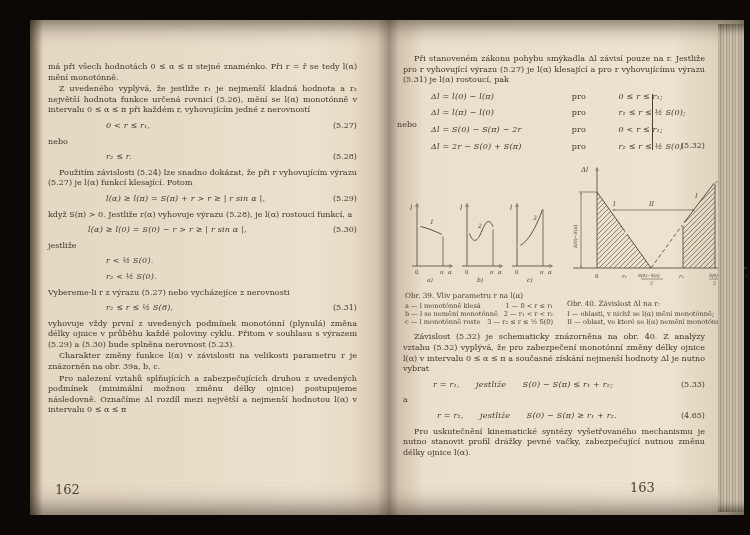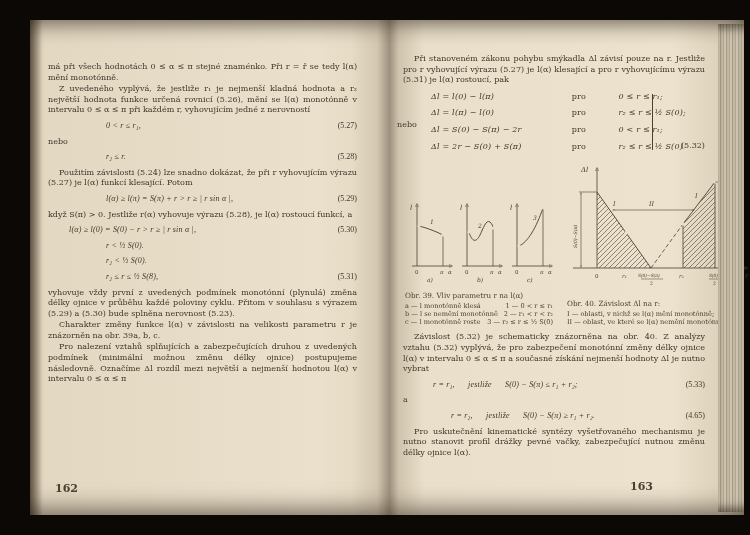--- a/index.html
+++ b/index.html
@@ -26,24 +26,24 @@
   .edge-left{
     position:absolute;left:0;top:0;width:12px;height:100%;
     background:linear-gradient(90deg,rgba(30,20,10,.5),rgba(30,20,10,0));
   }
   .col{position:absolute;color:#40352a;font-size:8px;line-height:10.6px;text-align:justify;}
   .col-left{left:18px;top:42px;width:309px;}
   .col-right{left:373px;top:34px;width:302px;}
   p.body{margin:0 0 1px 0;}
   p.indent{text-indent:11px;}
   p.noj{text-align:left;}
-  .eqrow{display:flex;align-items:flex-end;margin:5px 0 5px 0;font-family:Liberation Serif, serif;}
+  .eqrow{display:flex;align-items:flex-end;margin:5px 0 5px 0;}
   .eqbody{font-style:italic;margin-left:58px;flex:1;white-space:pre-wrap;letter-spacing:.2px;}
   .eqnum{font-style:normal;margin-left:auto;}
-  .pagenum{position:absolute;font-size:11px;color:#4a3e31;font-weight:bold;}
+  .pagenum{position:absolute;font-size:13px;color:#4a3e31;}
   .pagenum-left{left:25px;top:462px;}
   .pagenum-right{left:600px;top:460px;}
   
   .eqsys{position:relative;margin:6px 0 4px 0;padding-left:28px;}
   .eqsys .srow{display:flex;align-items:flex-start;font-style:italic;margin:6px 0;letter-spacing:.2px;gap:26px;}
   .eqsys .lhs{width:122px;}
   .eqsys .cond{width:22px;font-style:normal;}
   .eqsys .rng{width:92px;}
   .eqsys .sysbar{position:absolute;right:52px;top:2px;bottom:2px;width:1px;background:#4a3f33;}
   .eqsys .sysnum{position:absolute;right:0;top:50%;transform:translateY(-50%);font-style:normal;margin-top:24px;}
@@ -76,29 +76,31 @@
       <span class="eqbody">r₂ ≤ r.</span>
       <span class="eqnum">(5.28)</span>
     </div>
     <p class="body indent">Použitím závislosti (5.24) lze snadno dokázat, že při r vyhovujícím výrazu (5.27) je l(α) funkcí klesající. Potom</p>
     <div class="eqrow">
       <span class="eqbody" style="">l(α) ≥ l(π) = S(π) + r &gt; r ≥ | r sin α |,</span>
       <span class="eqnum">(5.29)</span>
     </div>
     <p class="body">když S(π) &gt; 0. Jestliže r(α) vyhovuje výrazu (5.28), je l(α) rostoucí funkcí, a</p>
     <div class="eqrow">
-      <span class="eqbody" style="margin-left:21px">l(α) ≥ l(0) = S(0) − r &gt; r ≥ | r sin α |,</span>
+      <span class="eqbody" style="margin-left:40px">l(α) ≥ l(0) = S(0) − r &gt; r ≥ | r sin α |,</span>
       <span class="eqnum">(5.30)</span>
     </div>
+    <p class="body noj">jestliže</p>
     <div class="eqrow">
       <span class="eqbody">r &lt; ½ S(0).</span>
     </div>
     <div class="eqrow">
       <span class="eqbody">r₂ &lt; ½ S(0).</span>
     </div>
+    <p class="body">Vybereme-li r z výrazu (5.27) nebo vycházejíce z nerovnosti</p>
     <div class="eqrow">
       <span class="eqbody">r₂ ≤ r ≤ ½ S(8),</span>
       <span class="eqnum">(5.31)</span>
     </div>
     <p class="body">vyhovuje vždy první z uvedených podmínek monotónní (plynulá) změna délky ojnice v průběhu každé poloviny cyklu. Přitom v souhlasu s výrazem (5.29) a (5.30) bude splněna nerovnost (5.23).</p>
     <p class="body indent">Charakter změny funkce l(α) v závislosti na velikosti parametru r je znázorněn na obr. 39a, b, c.</p>
     <p class="body indent">Pro nalezení vztahů splňujících a zabezpečujících druhou z uvedených podmínek (minimální možnou změnu délky ojnice) postupujeme následovně. Označíme Δl rozdíl mezi největší a nejmenší hodnotou l(α) v intervalu 0 ≤ α ≤ π</p>
   </div>
   <div class="pagenum pagenum-left">162</div>
 
@@ -261,21 +263,21 @@
       </div>
     </div>
 
     <p class="body indent" style="margin-top:6px">Závislost (5.32) je schematicky znázorněna na obr. 40. Z analýzy vztahu (5.32) vyplývá, že pro zabezpečení monotónní změny délky ojnice l(α) v intervalu 0 ≤ α ≤ π a současné získání nejmenší hodnoty Δl je nutno vybrat</p>
     <div class="eqrow">
       <span class="eqbody" style="margin-left:30px">r = r₁,      jestliže      S(0) − S(π) ≤ r₁ + r₂;</span>
       <span class="eqnum">(5.33)</span>
     </div>
     <p class="body noj">a</p>
     <div class="eqrow">
-      <span class="eqbody" style="margin-left:48px">r = r₂,      jestliže      S(0) − S(π) ≥ r₁ + r₂.</span>
+      <span class="eqbody" style="margin-left:34px">r = r₂,      jestliže      S(0) − S(π) ≥ r₁ + r₂.</span>
       <span class="eqnum">(4.65)</span>
     </div>
     <p class="body indent" style="margin-top:4px">Pro uskutečnění kinematické syntézy vyšetřovaného mechanismu je nutno stanovit profil drážky pevné vačky, zabezpečující nutnou změnu délky ojnice l(α).</p>
   </div>
   <div class="pagenum pagenum-right">163</div>
 
   <div class="spine-shadow"></div>
   <div class="fore-edge"></div>
   <div class="edge-left"></div>
 </div>

